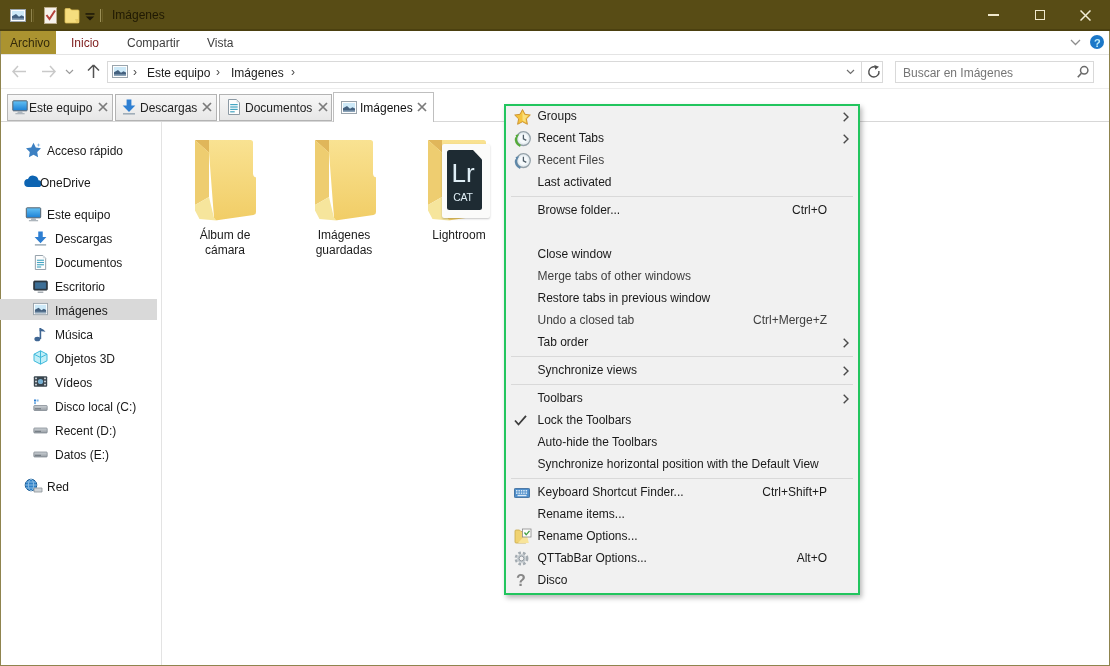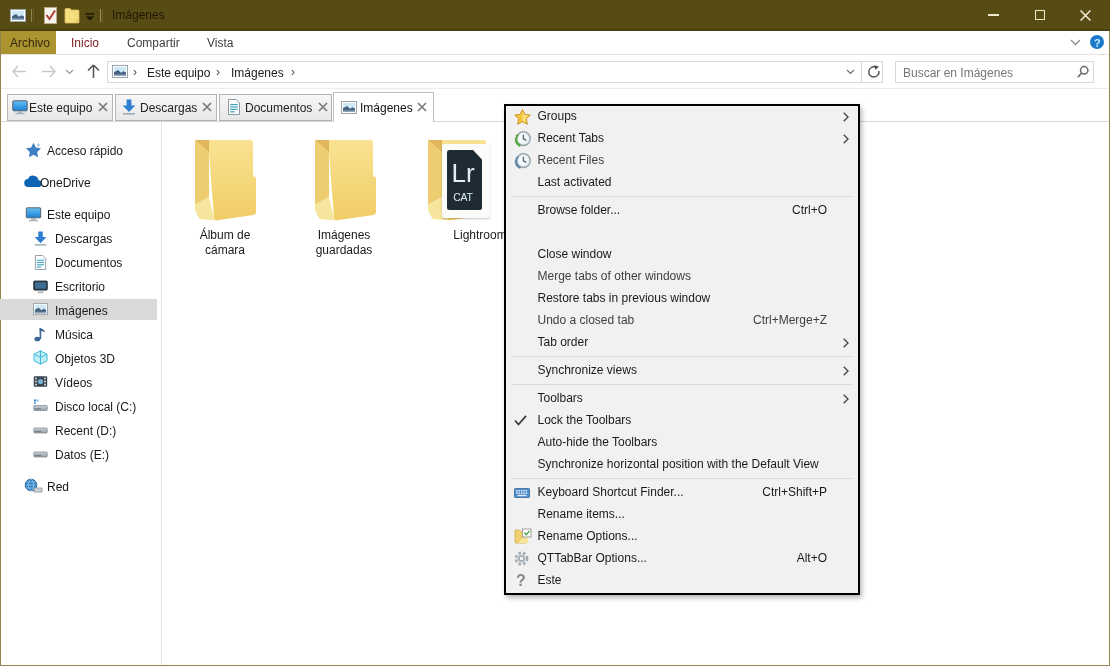--- a/index.html
+++ b/index.html
@@ -286,23 +286,23 @@
     <use href="#fold"></use>
   </svg>
 <div class="ab" style="left:441.5px;top:143.5px;width:48px;height:74.5px;background:#fbfbfa;border-radius:2px;box-shadow:0 1px 2px rgba(0,0,0,0.22)"></div>
 <svg class="ab" style="left:446.5px;top:149.5px" width="35" height="60" viewBox="0 0 35 60">
  <path d="M0,2.5 Q0,0 2.5,0 H26 L35,9.5 V57.5 Q35,60 32.5,60 H2.5 Q0,60 0,57.5 Z" fill="#1e2b33"></path>
  <text x="16" y="32" font-family="Liberation Sans" font-size="26" fill="#dfeef6" text-anchor="middle">Lr</text>
  <text x="16" y="51" font-family="Liberation Sans" font-size="10.5" fill="#dfeef6" text-anchor="middle" letter-spacing="-0.3">CAT</text>
 </svg>
 <div class="txt" style="left:225px;top:228px;transform:translateX(-50%);text-align:center;line-height:15px">Álbum de<br>cámara</div>
 <div class="txt" style="left:344px;top:228px;transform:translateX(-50%);text-align:center;line-height:15px">Imágenes<br>guardadas</div>
-<div class="txt" style="left:480px;top:228px;transform:translateX(-50%);text-align:right;line-height:15px">Lightroom</div>
-
-<div class="ab" id="menu" style="left:504px;top:104px;width:356px;height:491px;background:#f1f1f1;border:2px solid #000000;box-sizing:border-box;box-shadow:2px 3px 5px rgba(0,0,0,0.28)">
+<div class="txt" style="left:459px;top:228px;transform:translateX(-50%);text-align:right;line-height:15px">Lightroom</div>
+
+<div class="ab" id="menu" style="left:504px;top:104px;width:356px;height:491px;background:#f1f1f1;border:2px solid #22c55e;box-sizing:border-box;box-shadow:2px 3px 5px rgba(0,0,0,0.28)">
 <div class="mi" style="top:0px">
       <svg class="ic" width="17" height="16" viewBox="0 0 17 16">
   <path d="M8.5,0.5 L11,5.3 16.3,6 12.4,9.9 13.4,15.3 8.5,12.7 3.6,15.3 4.6,9.9 0.7,6 6,5.3 Z" fill="#f5c33c" stroke="#c98f2c" stroke-width="0.9"></path>
   <path d="M8.5,2.5 L10.3,6.1 14.2,6.6 11.4,9.5 12,13.4 8.5,11.5 Z" fill="#fadf7c"></path>
       </svg>
  <span class="lb">Groups</span>
       <svg class="ar" width="6" height="10" viewBox="0 0 6 10">
         <path d="M0.7,0.7 L5,5 L0.7,9.3" stroke="#4a4a4a" stroke-width="1.4" fill="none"></path>
       </svg>
     </div>
@@ -415,15 +415,15 @@
       <svg class="ic" style="top:3px" width="15" height="15" viewBox="0 0 15 15">
   <circle cx="7.5" cy="7.5" r="5.7" fill="none" stroke="#a3abb1" stroke-width="2.5" stroke-dasharray="2.6 2"></circle>
   <circle cx="7.5" cy="7.5" r="4.3" fill="#c0c7cc"></circle>
   <circle cx="7.5" cy="7.5" r="2.4" fill="#f1f1f1" stroke="#8a9298" stroke-width="0.9"></circle>
       </svg>
  <span class="lb">QTTabBar Options...</span>
       <span class="ac">Alt+O</span>
     </div>
 <div class="mi" style="top:464px">
       <span class="ic" style="left:10px;top:0;font-size:16px;font-weight:bold;color:#878787;line-height:21px">?</span>
- <span class="lb">Este</span>
+ <span class="lb">Disco</span>
     </div>
 </div>
 
 </body></html>

